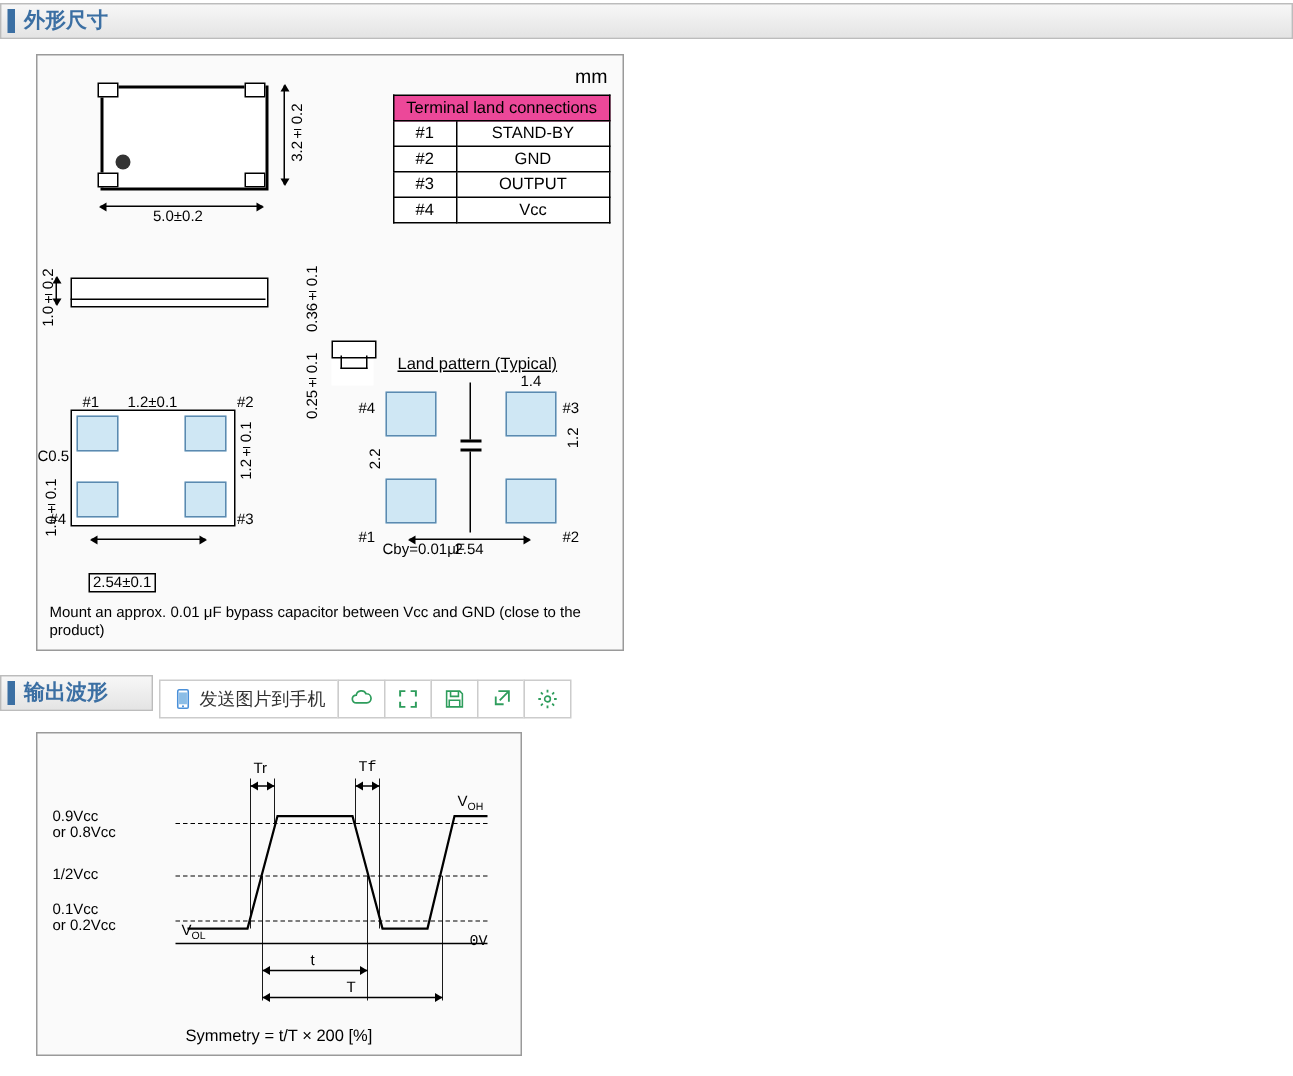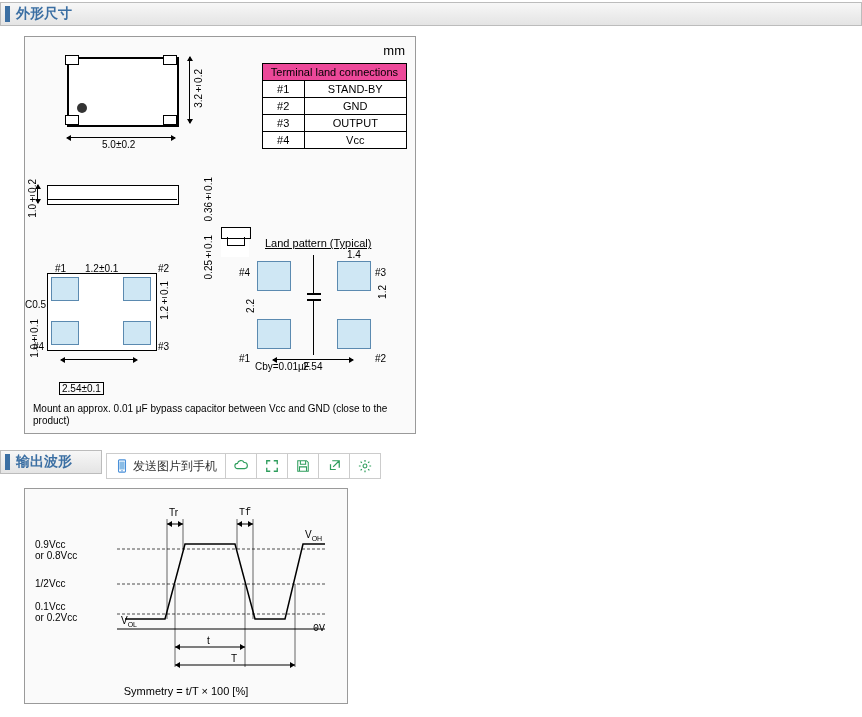--- a/index.html
+++ b/index.html
@@ -372,14 +372,14 @@
   </div>
   <div class="wave-label" style="left:10px;top:112px;width:76px;">
     <span>0.1Vcc</span><br>
     <span>or 0.2Vcc</span>
   </div>
   <span class="dlabel" style="left:96px;top:126px;">V<sub>OL</sub></span>
 
   <span class="dlabel" style="left:182px;top:146px;">t</span>
   <span class="dlabel" style="left:206px;top:164px;">T</span>
 
-  <div class="sym-formula" style="bottom:6px;">Symmetry = t/T × 100 [%]</div>
+  <div class="sym-formula" style="bottom:6px;">Symmetry = t/T × 200 [%]</div>
 </div>
 
 </body></html>

